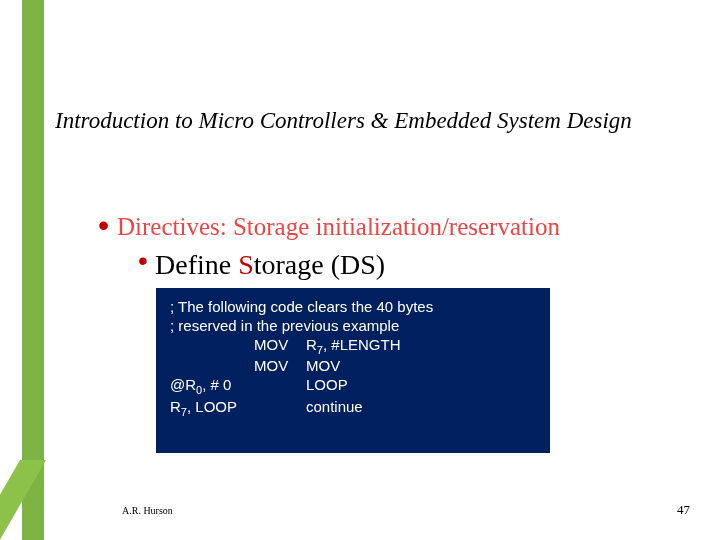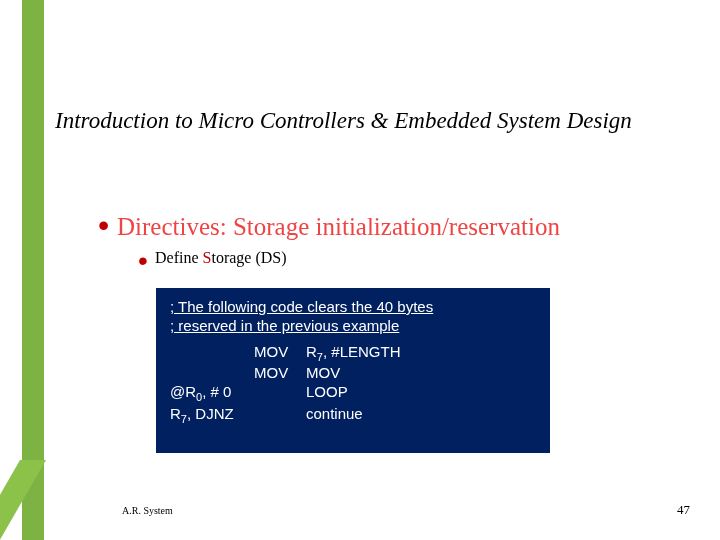--- a/index.html
+++ b/index.html
@@ -60,37 +60,37 @@
     left: 138px;
     top: 245px;
     font-size: 28px;
     color: #c00000;
     font-family: Arial, sans-serif;
   }
   .l2 {
     position: absolute;
     left: 155px;
     top: 249px;
-    font-size: 16px;
+    font-size: 28px;
     color: #000;
   }
   .codebox {
     position: absolute;
     left: 156px;
     top: 288px;
     width: 394px;
     height: 165px;
     background: #002060;
     color: #fff;
     font-family: Arial, Helvetica, sans-serif;
     font-size: 15px;
     padding: 10px 14px 0 14px;
     box-sizing: border-box;
   }
-  .codebox .comment { line-height: 1.25; margin-bottom: 7px; text-decoration: underline; }
+  .codebox .comment { line-height: 1.25; margin-bottom: 0; }
   .coderows { display: grid; grid-template-columns: 84px 52px auto; line-height: 1.25; }
   .sub { font-size: 11px; vertical-align: sub; }
   .author {
     position: absolute;
     left: 122px;
     bottom: 24px;
     font-size: 10px;
     font-family: "Times New Roman", serif;
     color: #000;
   }
@@ -130,22 +130,22 @@
     <div><span>R</span><span class="sub">7</span><span>, #LENGTH</span></div>
 
     <div></div>
     <div>MOV</div>
 
     <div>MOV</div>
     <div><span> @R</span><span class="sub">0</span><span>, # 0</span></div>
 
     <div></div>
     <div>LOOP</div>
-    <div><span>R</span><span class="sub">7</span><span>, DJNZ</span></div>
+    <div><span>R</span><span class="sub">7</span><span>, LOOP</span></div>
 
     <div></div>
     <div>continue</div>
     <div></div>
   </div>
 </div>
 
-<div class="author">A.R. System</div>
+<div class="author">A.R. Hurson</div>
 <div class="pagenum">47</div>
 
 </body></html>

